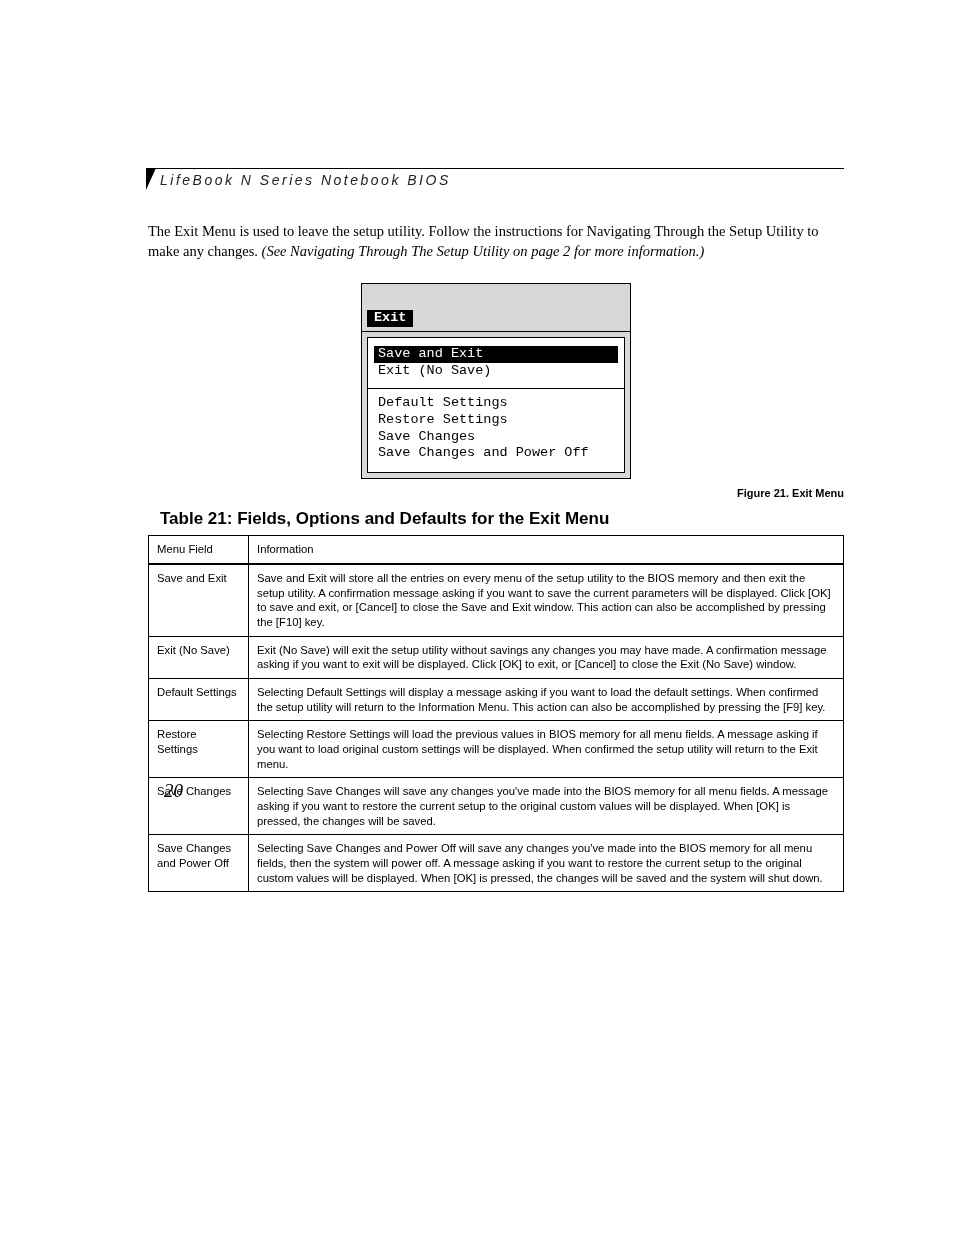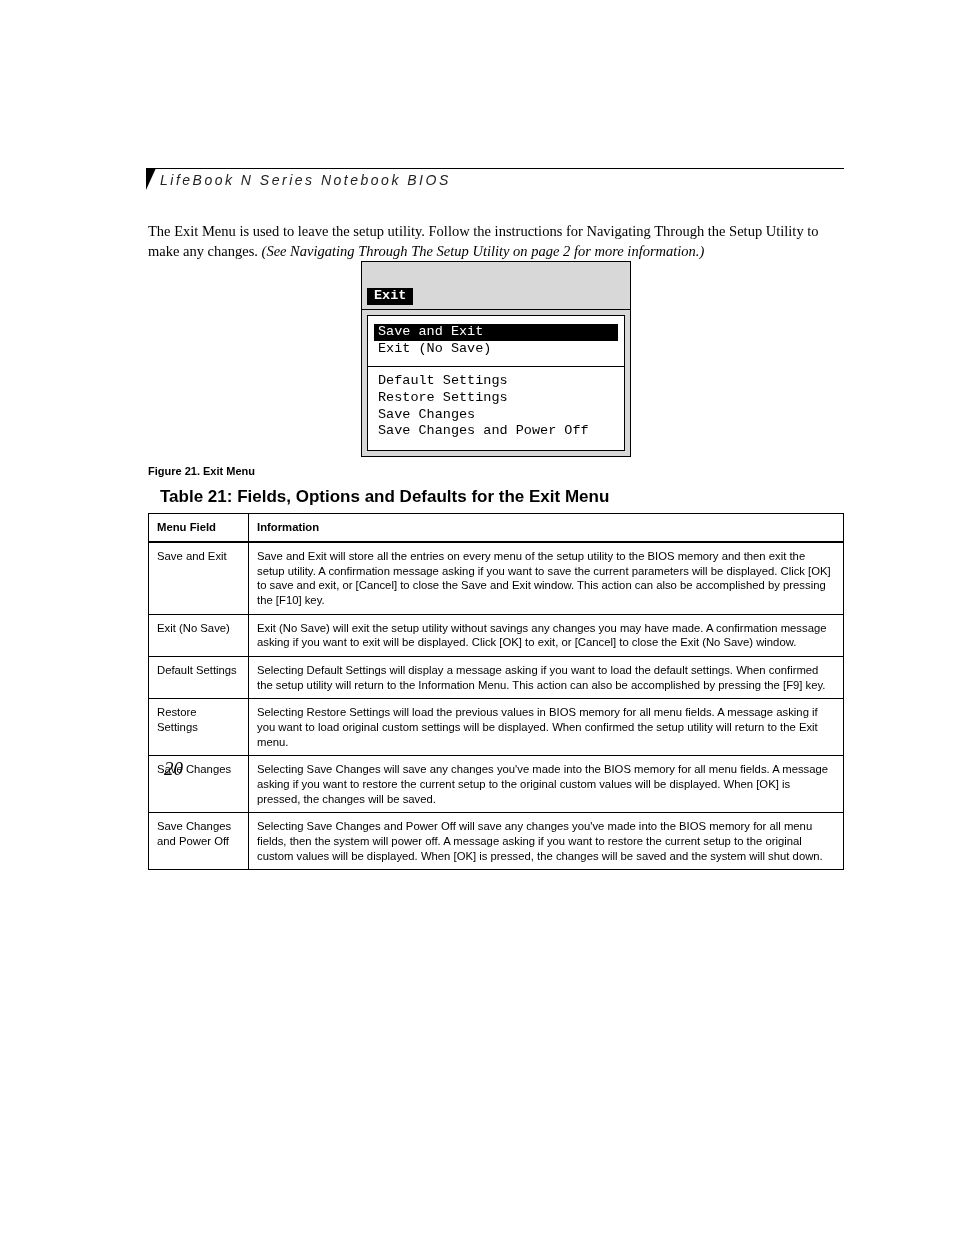--- a/index.html
+++ b/index.html
@@ -47,20 +47,21 @@
   h1.page-title {
     font-family: Arial, Helvetica, sans-serif;
     font-weight: 700;
     font-size: 23px;
     letter-spacing: 0.2px;
     margin: 0 0 12px 0;
   }
   .two-col {
     display: flex;
     gap: 28px;
+    margin-bottom: 22px;
     flex-direction: column;
   }
   .two-col p {
     margin: 0;
     font-size: 14.5px;
     line-height: 1.35;
     flex: 1;
   }
   .italic { font-style: italic; }
 
@@ -97,21 +98,21 @@
     background: #000;
     color: #fff;
     margin: 0 -4px;
     padding: 0 4px;
   }
   .bios-sep {
     border-top: 1px solid #000;
     margin: 8px -10px 6px;
   }
   .fig-caption {
-    text-align: left;
+    text-align: right;
     font-family: Arial, Helvetica, sans-serif;
     font-size: 11px;
     font-weight: 700;
     margin: 4px 0 10px;
   }
   .table-title {
     font-family: Liberation Sans, sans-serif;
     font-size: 17px;
     font-weight: 700;
     margin: 4px 12px 6px;
@@ -123,21 +124,21 @@
     font-family: Arial, Helvetica, sans-serif;
     font-size: 11.3px;
     line-height: 1.3;
   }
   table.fields th, table.fields td {
     border: 1px solid #000;
     vertical-align: top;
     padding: 6px 8px;
     text-align: left;
   }
-  table.fields thead th { font-weight: 700; }
+  table.fields thead th { font-weight: 400; }
   table.fields thead { border-bottom: 2px solid #000; }
   table.fields col.c1 { width: 100px; }
 
   .page-num {
     font-style: italic;
     font-size: 19px;
     font-family: "Times New Roman", Times, serif;
     position: absolute;
     left: 148px;
     bottom: 150px;

